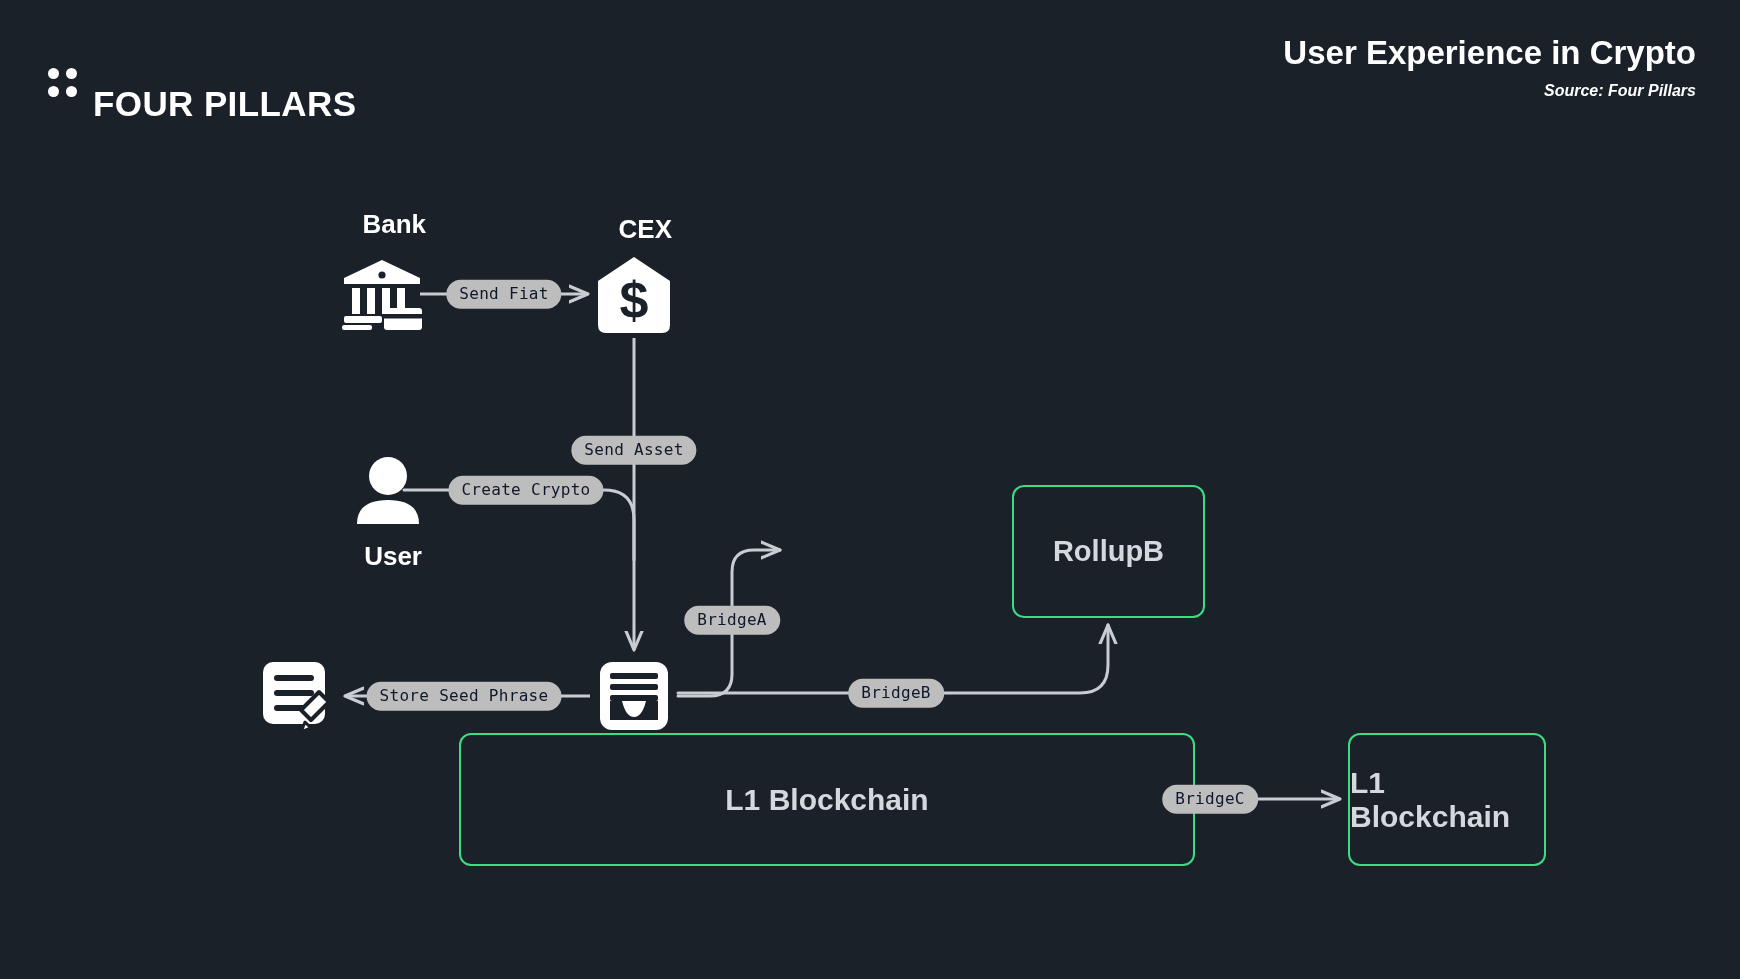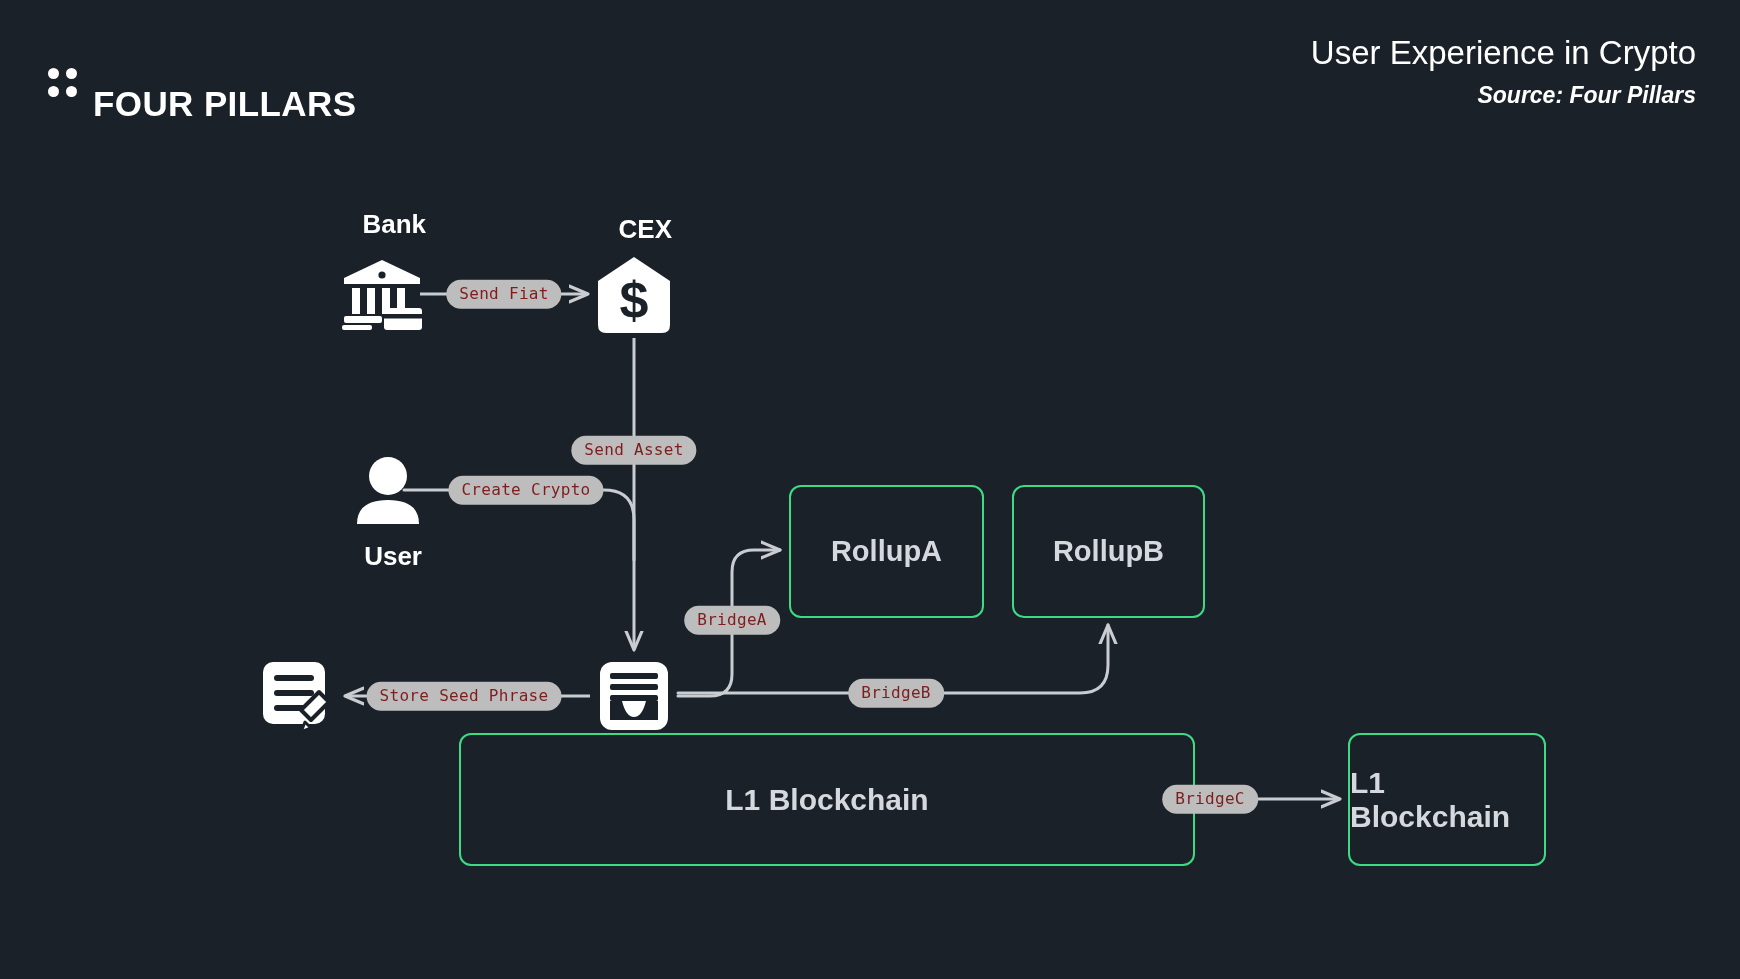--- a/index.html
+++ b/index.html
@@ -54,28 +54,28 @@
     margin-top: 44px;
   }
   .header-right {
     position: absolute;
     right: 44px;
     top: 34px;
     text-align: right;
   }
   .deck-title {
     font-size: 33px;
-    font-weight: normal;
+    font-weight: bold;
     color: #ffffff;
     line-height: 1.15;
     white-space: nowrap;
   }
   .deck-source {
     margin-top: 10px;
-    font-size: 23px;
+    font-size: 16px;
     font-style: italic;
     font-weight: bold;
     color: #ffffff;
     white-space: nowrap;
   }
 
   
   #diagram {
     position: absolute;
     left: 0;
@@ -126,21 +126,21 @@
     white-space: nowrap;
   }
   .caption-above { bottom: calc(100% + 10px); }
   .caption-below { top: calc(100% + 14px); }
 
   
   .edge-label {
     position: absolute;
     transform: translate(-50%, -50%);
     background: #bdbdbd;
-    color: #7f1d1d;
+    color: #0f172a;
     border-radius: 18px;
     padding: 5px 13px 6px 13px;
     font-family: "DejaVu Sans Mono", "Liberation Mono", monospace;
     font-size: 16px;
     line-height: 1.1;
     white-space: nowrap;
     letter-spacing: 0.3px;
   }
 </style>
 </head>
@@ -233,23 +233,20 @@
       <svg width="76" height="76" viewBox="0 0 76 76">
         <rect x="2" y="2" width="62" height="62" rx="10" fill="#ffffff"></rect>
         <rect x="13" y="15" width="40" height="6" rx="3" fill="#1b2129"></rect>
         <rect x="13" y="30" width="40" height="6" rx="3" fill="#1b2129"></rect>
         <rect x="13" y="45" width="40" height="6" rx="3" fill="#1b2129"></rect>
         <path d="M40 50 L58 32 L68 42 L50 60 Z" fill="#ffffff" stroke="#1b2129" stroke-width="4" stroke-linejoin="round"></path>
         <path d="M44 62 L40 72 L50 68 Z" fill="#ffffff" stroke="#1b2129" stroke-width="3" stroke-linejoin="round"></path>
       </svg>
     </div>
 
-    <div class="node box rollup" style="left:789px; top:485px; width:195px; height:133px;">
-      <span>RollupA</span>
-    </div>
 
     <div class="node box rollup" style="left:1012px; top:485px; width:193px; height:133px;">
       <span>RollupB</span>
     </div>
 
     <div class="node box l1" style="left:459px; top:733px; width:736px; height:133px;">
       <span>L1 Blockchain</span>
     </div>
 
     <div class="node box l1" style="left:1348px; top:733px; width:198px; height:133px;">

